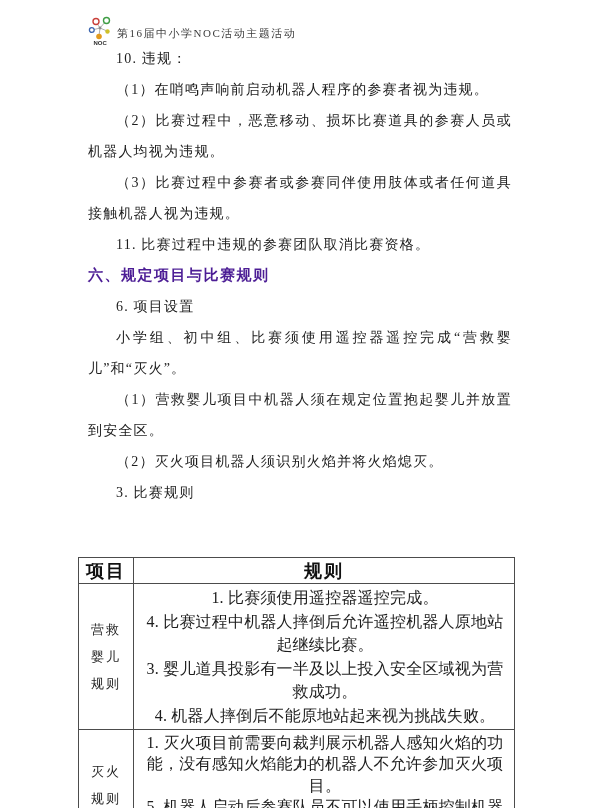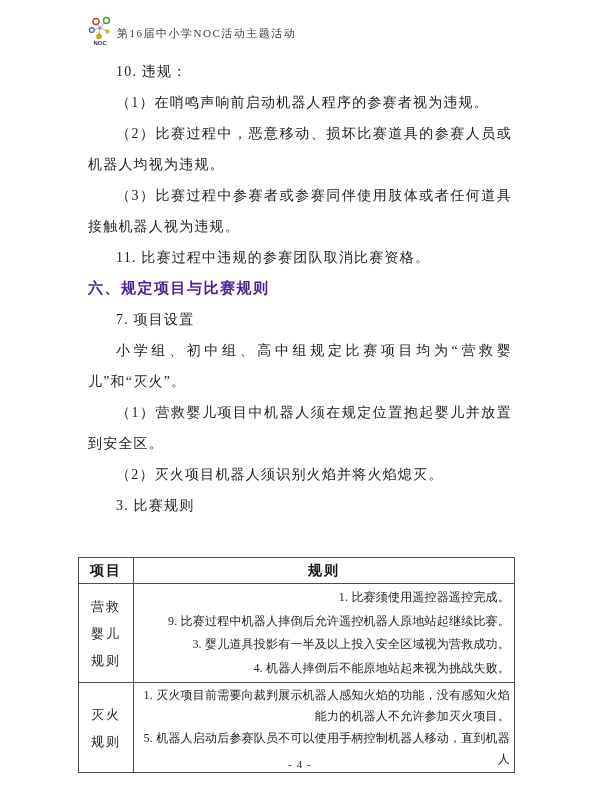--- a/index.html
+++ b/index.html
@@ -30,21 +30,21 @@
     color: #3c3c3c;
     letter-spacing: 1.5px;
     margin-left: 3px;
     white-space: nowrap;
   }
 
   
   .body-block {
     position: absolute;
     left: 88px;
-    top: 56px;
+    top: 43px;
     width: 424px;
   }
   .para {
     font-size: 14px;
     line-height: 31px;
     letter-spacing: 1.2px;
     text-align: justify;
     text-indent: 2em;
     color: #1d1d1d;
   }
@@ -66,45 +66,45 @@
     border-collapse: collapse;
     table-layout: fixed;
   }
   .rules-table th, .rules-table td {
     border: 1px solid #4c4c4c;
     vertical-align: middle;
   }
   .col-project { width: 55px; }
   .rules-table th {
     height: 26px;
-    font-size: 14px;
+    font-size: 18px;
     font-weight: bold;
     letter-spacing: 2px;
     text-align: center;
     color: #111;
   }
   .row-rescue { height: 95px; }
   .row-fire { height: 64px; }
   .project-cell { text-align: center; }
   .project-text {
     display: inline-block;
     width: 32px;
     word-break: break-all;
     font-size: 13px;
     letter-spacing: 2px;
     line-height: 27px;
     text-align: center;
     color: #1d1d1d;
   }
   .rules-cell { padding: 2px 4px 2px 6px; }
   .rule-line {
-    font-size: 12px;
+    font-size: 16px;
     letter-spacing: 0.2px;
     color: #1d1d1d;
-    text-align: right;
+    text-align: center;
   }
   .row-rescue .rule-line { line-height: 23.5px; }
   .row-fire .rule-line { line-height: 21.3px; }
 
   
   .footer {
     position: absolute;
     left: 0;
     top: 758px;
     width: 100%;
@@ -139,22 +139,22 @@
     <span class="header-title">第16届中小学NOC活动主题活动</span>
   </div>
 
   <div class="body-block">
     <p class="para">10. 违规：</p>
     <p class="para">（1）在哨鸣声响前启动机器人程序的参赛者视为违规。</p>
     <p class="para">（2）比赛过程中，恶意移动、损坏比赛道具的参赛人员或机器人均视为违规。</p>
     <p class="para">（3）比赛过程中参赛者或参赛同伴使用肢体或者任何道具接触机器人视为违规。</p>
     <p class="para">11. 比赛过程中违规的参赛团队取消比赛资格。</p>
     <p class="section-heading">六、规定项目与比赛规则</p>
-    <p class="para">7. 项目设置</p>
-    <p class="para">小学组、初中组、高中组规定比赛项目均为“营救婴儿”和“灭火”。</p>
+    <p class="para">6. 项目设置</p>
+    <p class="para">小学组、初中组、比赛须使用遥控器遥控完成“营救婴儿”和“灭火”。</p>
     <p class="para">（1）营救婴儿项目中机器人须在规定位置抱起婴儿并放置到安全区。</p>
     <p class="para">（2）灭火项目机器人须识别火焰并将火焰熄灭。</p>
     <p class="para">3. 比赛规则</p>
   </div>
 
   <table class="rules-table">
     <colgroup>
       <col class="col-project">
       <col>
     </colgroup>
@@ -162,21 +162,21 @@
         <tr>
       <th>项目</th>
       <th>规则</th>
     </tr>
     <tr class="row-rescue">
       <td class="project-cell">
         <span class="project-text">营救婴儿规则</span>
       </td>
       <td class="rules-cell">
         <p class="rule-line">1. 比赛须使用遥控器遥控完成。</p>
-        <p class="rule-line">9. 比赛过程中机器人摔倒后允许遥控机器人原地站起继续比赛。</p>
+        <p class="rule-line">4. 比赛过程中机器人摔倒后允许遥控机器人原地站起继续比赛。</p>
         <p class="rule-line">3. 婴儿道具投影有一半及以上投入安全区域视为营救成功。</p>
         <p class="rule-line">4. 机器人摔倒后不能原地站起来视为挑战失败。</p>
       </td>
     </tr>
     <tr class="row-fire">
       <td class="project-cell">
         <span class="project-text">灭火规则</span>
       </td>
       <td class="rules-cell">
         <p class="rule-line">1. 灭火项目前需要向裁判展示机器人感知火焰的功能，没有感知火焰能力的机器人不允许参加灭火项目。</p>

